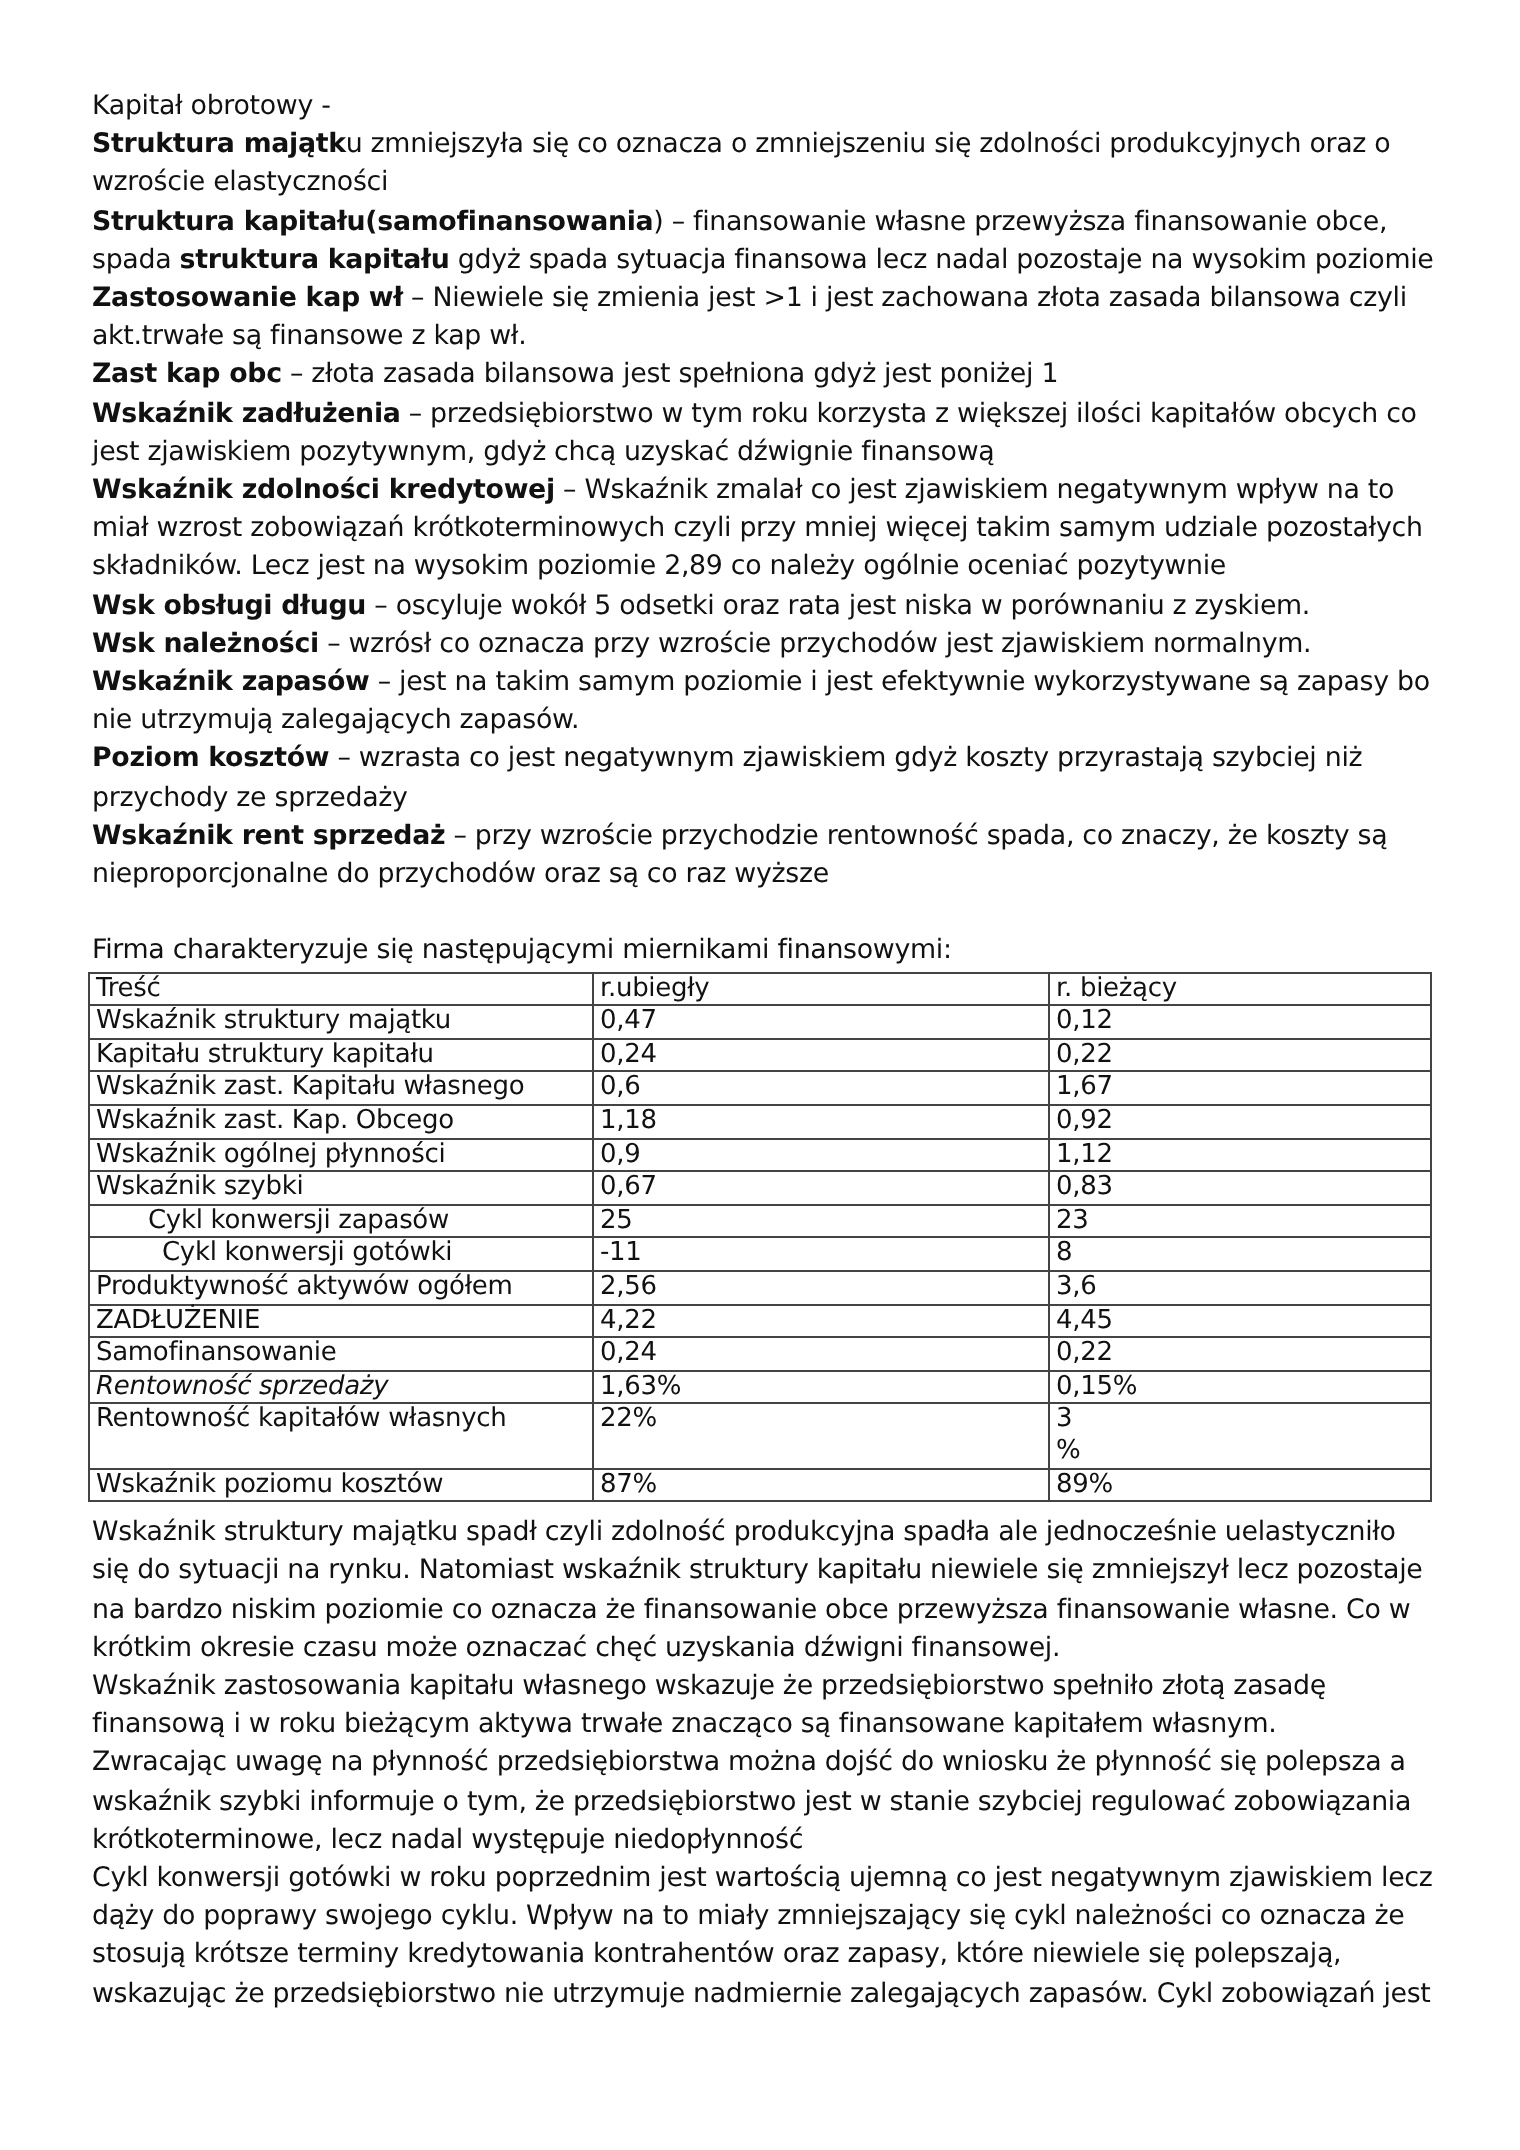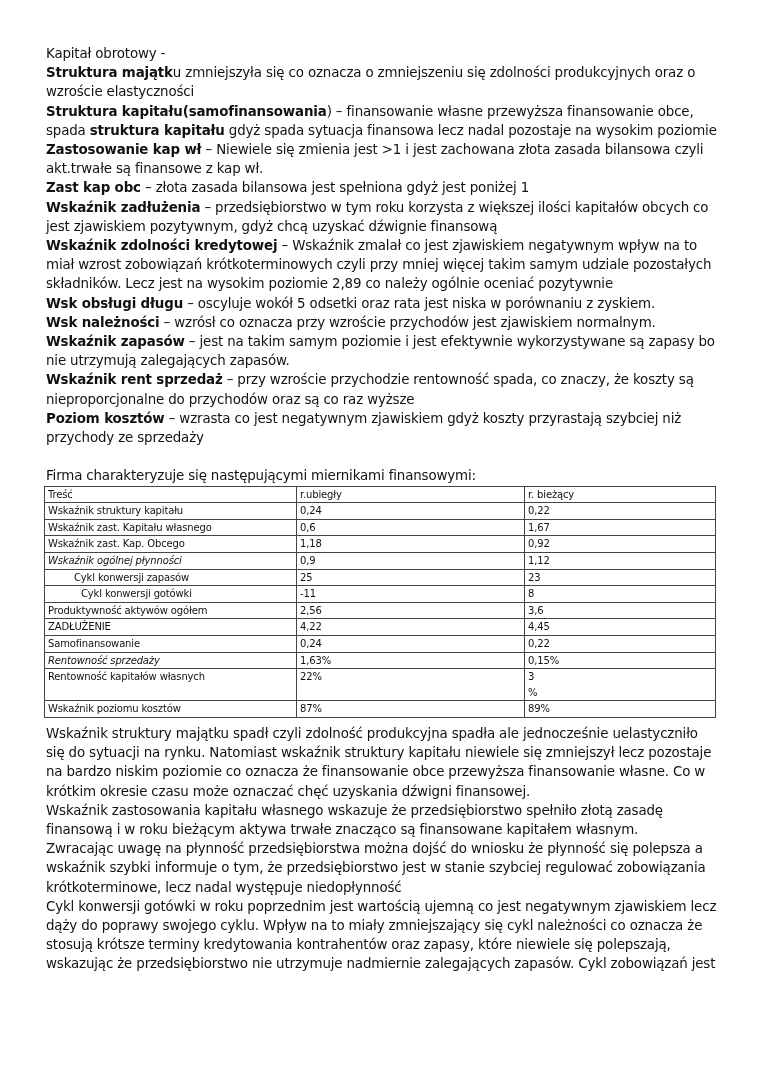--- a/index.html
+++ b/index.html
@@ -2,21 +2,21 @@
 <html><head>
 <meta charset="utf-8">
 <style>
   html, body { margin: 0; padding: 0; background: #ffffff; }
   body { width: 760px; height: 1075px; overflow: hidden; position: relative;
          font-family: "DejaVu Sans", sans-serif; color: #111; }
   .page { position: absolute; left: 46px; top: 44px; width: 672px; font-size: 13.4px; line-height: 19.2px; letter-spacing: -0.15px; }
   .para { margin: 0; }
   .para b { font-weight: bold; }
   .spacer { height: 19.2px; }
-  table.metrics { border-collapse: collapse; width: 672px; margin-left: -2px; font-size: 10px; line-height: 15.6px; }
+  table.metrics { border-collapse: collapse; width: 672px; margin-left: -2px; font-size: 13px; line-height: 15.6px; }
   table.metrics td { border: 1px solid #444; padding: 0 3px; vertical-align: top; }
   table.metrics td.c1 { width: 212px; }
   table.metrics td.c2 { width: 221px; }
   .caption { margin: 0; }
   .after { margin-top: 6px; }
 </style>
 </head>
 <body>
 
 <div class="page">
@@ -24,51 +24,61 @@
       <p class="para"><span>Kapitał obrotowy -</span></p>
       <p class="para"><b>Struktura majątk</b><span>u zmniejszyła się co oznacza o zmniejszeniu się zdolności produkcyjnych oraz o wzroście elastyczności</span></p>
       <p class="para"><b>Struktura kapitału(samofinansowania</b><span>) – finansowanie własne przewyższa finansowanie obce, spada </span><b>struktura kapitału</b><span> gdyż spada sytuacja finansowa lecz nadal pozostaje na wysokim poziomie</span></p>
       <p class="para"><b>Zastosowanie kap wł</b><span> – Niewiele się zmienia jest &gt;1 i jest zachowana złota zasada bilansowa czyli akt.trwałe są finansowe z kap wł.</span></p>
       <p class="para"><b>Zast kap obc</b><span> – złota zasada bilansowa jest spełniona gdyż jest poniżej 1</span></p>
       <p class="para"><b>Wskaźnik zadłużenia</b><span> – przedsiębiorstwo w tym roku korzysta z większej ilości kapitałów obcych co jest zjawiskiem pozytywnym, gdyż chcą uzyskać dźwignie finansową</span></p>
       <p class="para"><b>Wskaźnik zdolności kredytowej</b><span> – Wskaźnik zmalał co jest zjawiskiem negatywnym wpływ na to miał wzrost zobowiązań krótkoterminowych czyli przy mniej więcej takim samym udziale pozostałych składników. Lecz jest na wysokim poziomie 2,89 co należy ogólnie oceniać pozytywnie</span></p>
       <p class="para"><b>Wsk obsługi długu</b><span> – oscyluje wokół 5 odsetki oraz rata jest niska w porównaniu z zyskiem.</span></p>
       <p class="para"><b>Wsk należności</b><span> – wzrósł co oznacza przy wzroście przychodów jest zjawiskiem normalnym.</span></p>
       <p class="para"><b>Wskaźnik zapasów</b><span> – jest na takim samym poziomie i jest efektywnie wykorzystywane są zapasy bo nie utrzymują zalegających zapasów.</span></p>
+      <p class="para"><b>Poziom kosztów</b><span> – wzrasta co jest negatywnym zjawiskiem gdyż koszty przyrastają szybciej niż przychody ze sprzedaży</span></p>
       <p class="para"><b>Wskaźnik rent sprzedaż</b><span> – przy wzroście przychodzie rentowność spada, co znaczy, że koszty są nieproporcjonalne do przychodów oraz są co raz wyższe</span></p>
-      <p class="para"><b>Poziom kosztów</b><span> – wzrasta co jest negatywnym zjawiskiem gdyż koszty przyrastają szybciej niż przychody ze sprzedaży</span></p>
     </div>
   <div class="spacer"></div>
   <p class="caption">Firma charakteryzuje się następującymi miernikami finansowymi:</p>
   <table class="metrics">
     <tbody id="tbody">
         <tr>
           <td class="c1" style="white-space: pre-line;">Treść</td>
           <td class="c2" style="white-space: pre-line;">r.ubiegły</td>
           <td class="c3" style="white-space: pre-line;">r. bieżący</td>
         </tr>
         <tr>
-          <td class="c1" style="white-space: pre-line;">Wskaźnik struktury kapitału</td>
+          <td class="c1" style="white-space: pre-line;">Wskaźnik struktury majątku</td>
+          <td class="c2" style="white-space: pre-line;">0,47</td>
+          <td class="c3" style="white-space: pre-line;">0,12</td>
+        </tr>
+        <tr>
+          <td class="c1" style="white-space: pre-line;">Kapitału struktury kapitału</td>
           <td class="c2" style="white-space: pre-line;">0,24</td>
           <td class="c3" style="white-space: pre-line;">0,22</td>
         </tr>
         <tr>
           <td class="c1" style="white-space: pre-line;">Wskaźnik zast. Kapitału własnego</td>
           <td class="c2" style="white-space: pre-line;">0,6</td>
           <td class="c3" style="white-space: pre-line;">1,67</td>
         </tr>
         <tr>
           <td class="c1" style="white-space: pre-line;">Wskaźnik zast. Kap. Obcego</td>
           <td class="c2" style="white-space: pre-line;">1,18</td>
           <td class="c3" style="white-space: pre-line;">0,92</td>
         </tr>
         <tr>
-          <td class="c1" style="white-space: pre-line; font-style: italic;">Wskaźnik ogólnej płynności</td>
+          <td class="c1" style="white-space: pre-line;">Wskaźnik ogólnej płynności</td>
           <td class="c2" style="white-space: pre-line;">0,9</td>
           <td class="c3" style="white-space: pre-line;">1,12</td>
+        </tr>
+        <tr>
+          <td class="c1" style="white-space: pre-line;">Wskaźnik szybki</td>
+          <td class="c2" style="white-space: pre-line;">0,67</td>
+          <td class="c3" style="white-space: pre-line;">0,83</td>
         </tr>
         <tr>
           <td class="c1" style="white-space: pre-line; padding-left: 29px;">Cykl konwersji zapasów</td>
           <td class="c2" style="white-space: pre-line;">25</td>
           <td class="c3" style="white-space: pre-line;">23</td>
         </tr>
         <tr>
           <td class="c1" style="white-space: pre-line; padding-left: 36px;">Cykl konwersji gotówki</td>
           <td class="c2" style="white-space: pre-line;">-11</td>
           <td class="c3" style="white-space: pre-line;">8</td>

